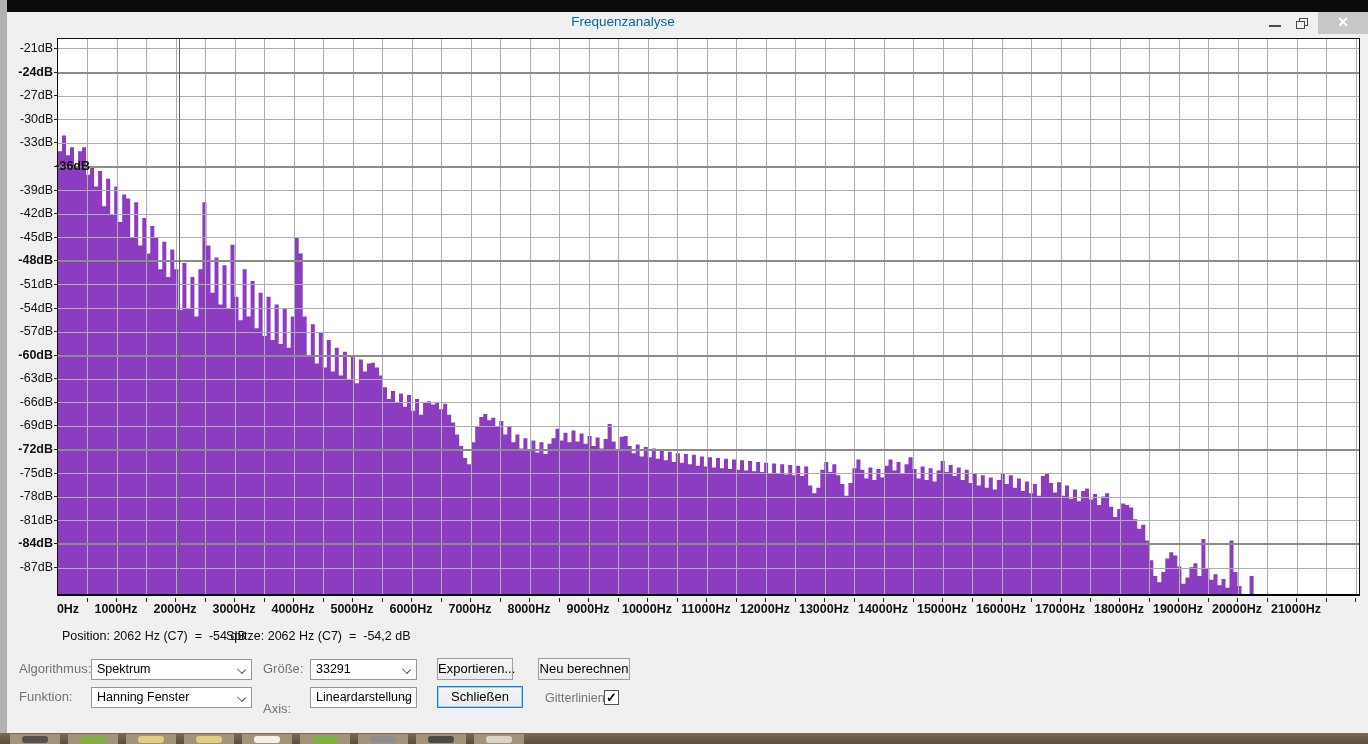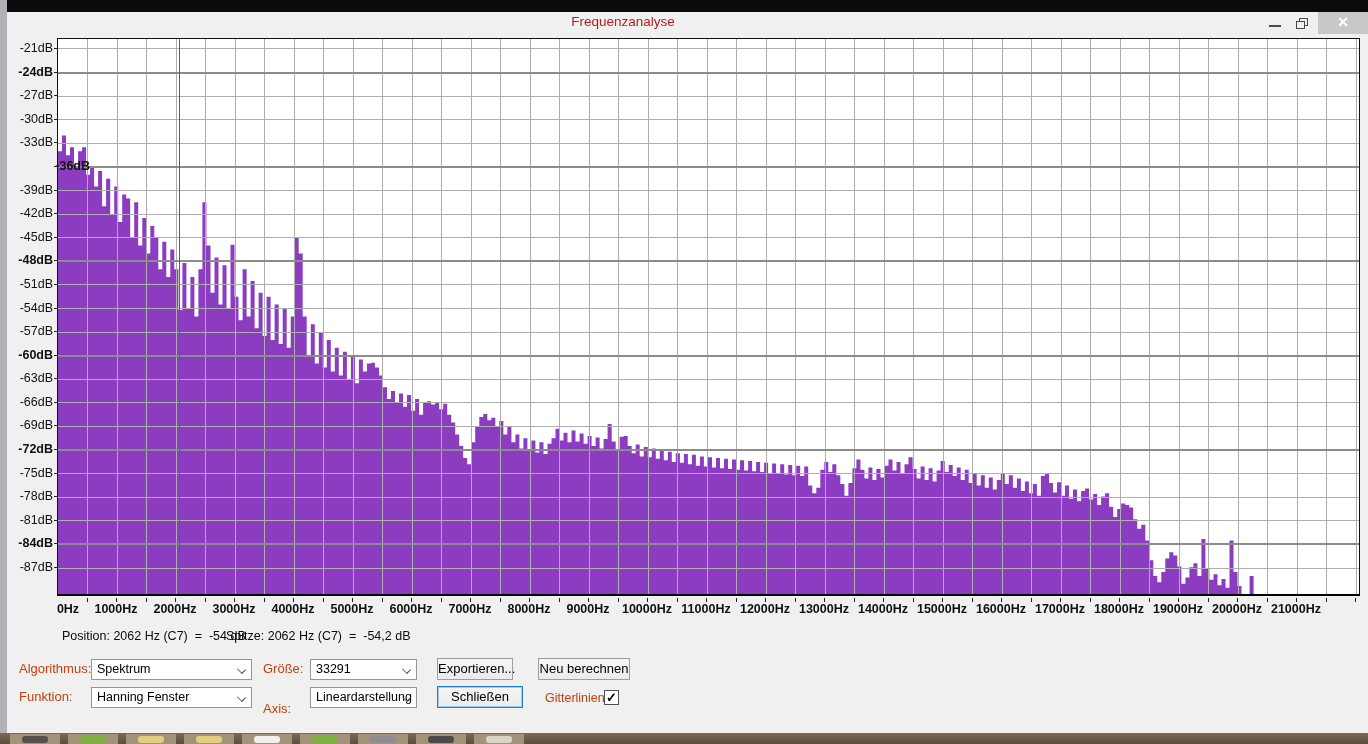--- a/index.html
+++ b/index.html
@@ -6,21 +6,21 @@
   body { font-family:"Liberation Sans", sans-serif; background:#dadada; }
   #root { position:relative; width:1368px; height:744px; overflow:hidden; background:#f0f0f0; }
 
   .abs { position:absolute; }
 
   
   #left-strip  { left:0; top:0; width:7px; height:744px; background:#b2b0b4; }
   #top-strip   { left:7px; top:0; width:1361px; height:12px; background:#0b0b0b; }
   #dialog      { left:7px; top:12px; width:1361px; height:721px; background:#f0f0f0; }
   #titlebar    { left:7px; top:12px; width:1361px; height:22px; }
-  #title-text  { left:7px; top:14px; width:1232px; text-align:center; font-size:13.5px; color:#b91c1c; }
+  #title-text  { left:7px; top:14px; width:1232px; text-align:center; font-size:13.5px; color:#0369a1; }
   #min-btn     { left:1262px; top:12px; width:26px; height:22px; cursor:default; }
   #min-btn .dash { position:absolute; left:7px; top:13px; width:12px; height:2px; background:#4a4a4a; }
   #restore-btn { left:1290px; top:12px; width:26px; height:22px; }
   .rest-a { position:absolute; left:9px; top:6px; width:9px; height:8px; border:1.5px solid #4a4a4a; background:#f0f0f0; }
   .rest-b { position:absolute; left:6px; top:9px; width:9px; height:8px; border:1.5px solid #4a4a4a; background:#f0f0f0; }
   #close-btn   { left:1318px; top:12px; width:50px; height:22px; background:#c8c8c8; text-align:center; color:#ffffff; font-size:14px; font-weight:bold; line-height:21px; }
 
   
   #plot { left:57px; top:38px; width:1303px; height:558px; background:#ffffff;
           border:1px solid #111; border-bottom:2px solid #000; }
@@ -30,21 +30,21 @@
   .ylabel.bold { font-weight:bold; }
   .ytick  { position:absolute; width:4px; height:1px; background:#222; }
   .xlabel { position:absolute; width:76px; height:15px; text-align:center;
             font-size:12.5px; font-weight:bold; color:#111; top:602px; }
   .xtick  { position:absolute; width:1px; height:4px; background:#222; top:598px; }
 
   
   .status { top:629px; font-size:12.5px; color:#0a0a0a; white-space:pre; }
 
   
-  .flabel { font-size:13px; color:#c2410c; height:22px; line-height:22px; }
+  .flabel { font-size:13px; color:#737373; height:22px; line-height:22px; }
   .combo  { background:#ffffff; border:1px solid #969696; height:21px; font-size:12.5px;
             color:#000; line-height:19px; padding-left:5px; }
   .combo .arrow { position:absolute; right:6px; top:6px; width:7px; height:7px;
             border-right:1.6px solid #4d4d4d; border-bottom:1.6px solid #4d4d4d;
             transform:rotate(45deg) scale(1,.8); }
   .btn { background:linear-gradient(#f6f6f6,#ebebeb); border:1px solid #9d9d9d; height:22px;
          text-align:center; font-size:13px; color:#000; line-height:20px; }
   .btn.default { border:1px solid #1d7fd6; box-shadow:inset 0 0 0 1px #9fccf3; }
   .checkbox { width:15px; height:15px; background:#fff; border:1px solid #4f4f4f;
               text-align:center; line-height:13px; font-size:13px; font-weight:bold; color:#000; }

